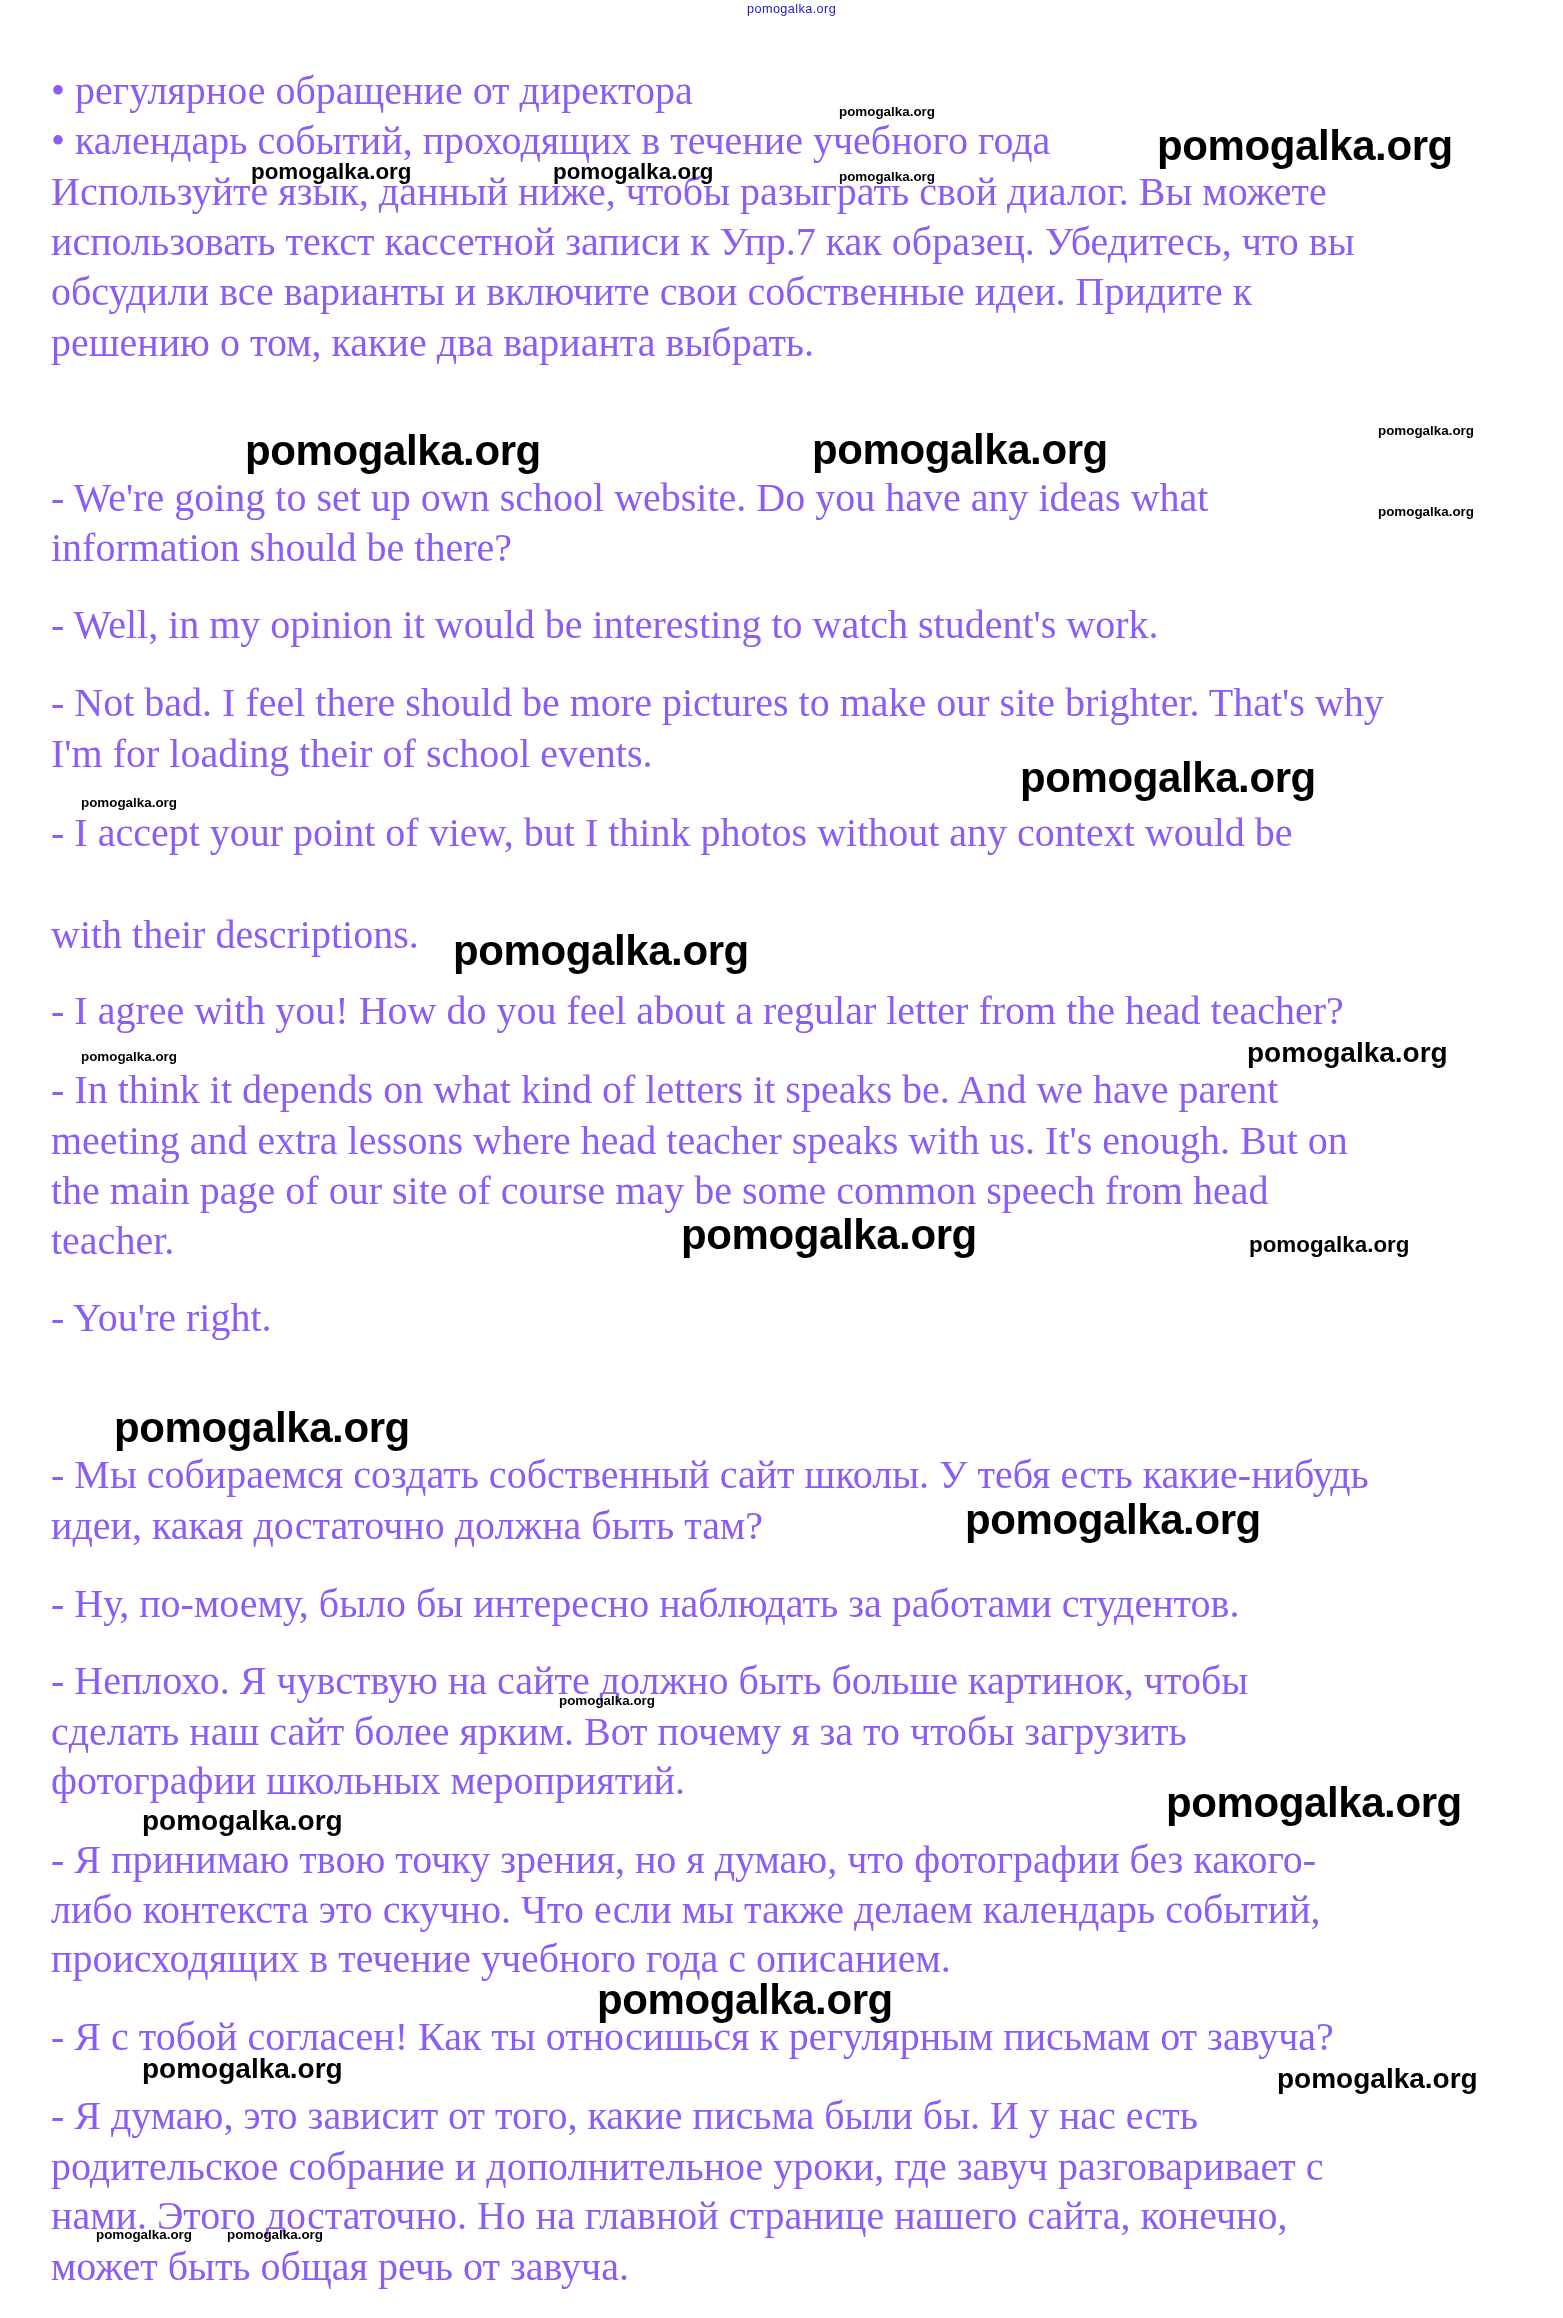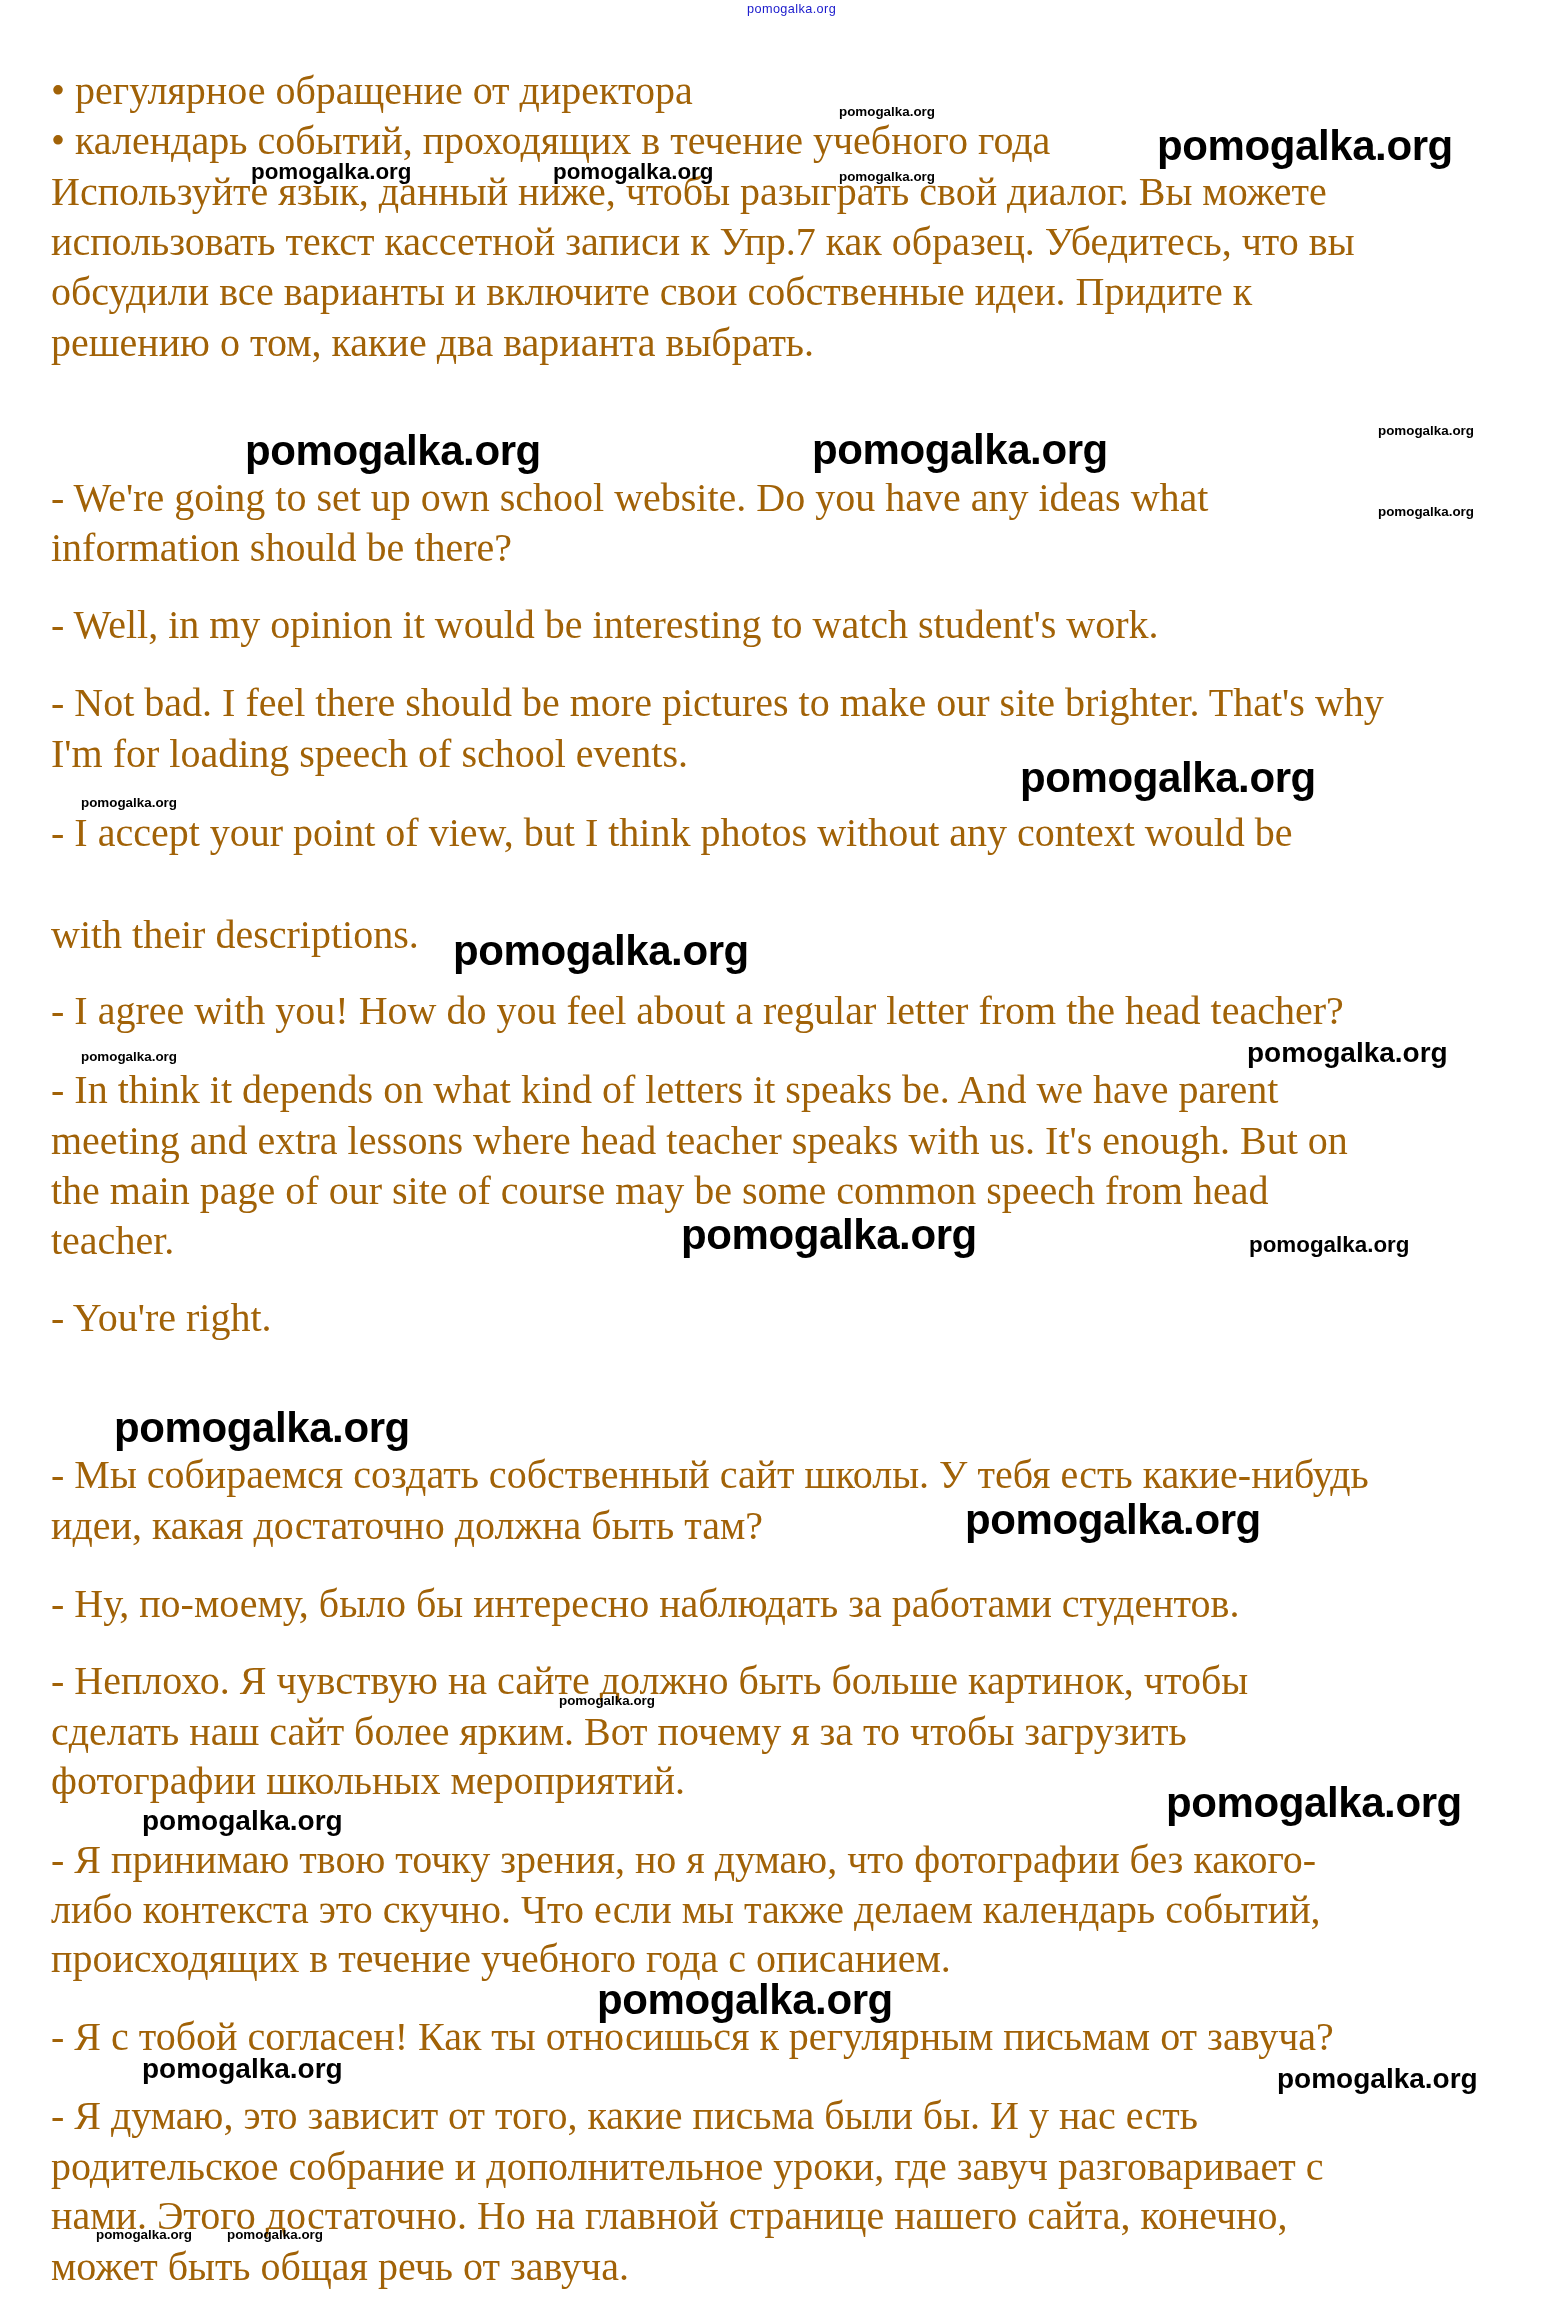--- a/index.html
+++ b/index.html
@@ -4,21 +4,21 @@
 <style>
   html, body { margin: 0; padding: 0; background: #ffffff; }
   body { width: 1564px; height: 2319px; position: relative; overflow: hidden; }
   .page { position: absolute; left: 0; top: 0; width: 1564px; height: 2319px; background: #fff; }
   .line {
     position: absolute;
     left: 51px;
     font-family: "Liberation Serif", "DejaVu Serif", serif;
     font-size: 40px;
     line-height: 49px;
-    color: #a16207;
+    color: #8b5cf6;
     white-space: nowrap;
   }
   .wm {
     position: absolute;
     font-family: "Liberation Sans", "DejaVu Sans", sans-serif;
     font-weight: bold;
     color: #000;
     white-space: nowrap;
     line-height: 1;
     text-align: center;
@@ -41,21 +41,21 @@
 
   <div class="line" style="top:167px;">Используйте язык, данный ниже, чтобы разыграть свой диалог. Вы можете</div>
   <div class="line" style="top:217px;">использовать текст кассетной записи к Упр.7 как образец. Убедитесь, что вы</div>
   <div class="line" style="top:267px;">обсудили все варианты и включите свои собственные идеи. Придите к</div>
   <div class="line" style="top:318px;">решению о том, какие два варианта выбрать.</div>
 
   <div class="line" style="top:473px;">- We're going to set up own school website. Do you have any ideas what</div>
   <div class="line" style="top:523px;">information should be there?</div>
   <div class="line" style="top:600px;">- Well, in my opinion it would be interesting to watch student's work.</div>
   <div class="line" style="top:678px;">- Not bad. I feel there should be more pictures to make our site brighter. That's why</div>
-  <div class="line" style="top:729px;">I'm for loading speech of school events.</div>
+  <div class="line" style="top:729px;">I'm for loading their of school events.</div>
   <div class="line" style="top:808px;">- I accept your point of view, but I think photos without any context would be</div>
   <div class="line" style="top:910px;">with their descriptions.</div>
   <div class="line" style="top:986px;">- I agree with you! How do you feel about a regular letter from the head teacher?</div>
   <div class="line" style="top:1065px;">- In think it depends on what kind of letters it speaks be. And we have parent</div>
   <div class="line" style="top:1116px;">meeting and extra lessons where head teacher speaks with us. It's enough. But on</div>
   <div class="line" style="top:1166px;">the main page of our site of course may be some common speech from head</div>
   <div class="line" style="top:1216px;">teacher.</div>
   <div class="line" style="top:1293px;">- You're right.</div>
 
   <div class="line" style="top:1450px;">- Мы собираемся создать собственный сайт школы. У тебя есть какие-нибудь</div>

